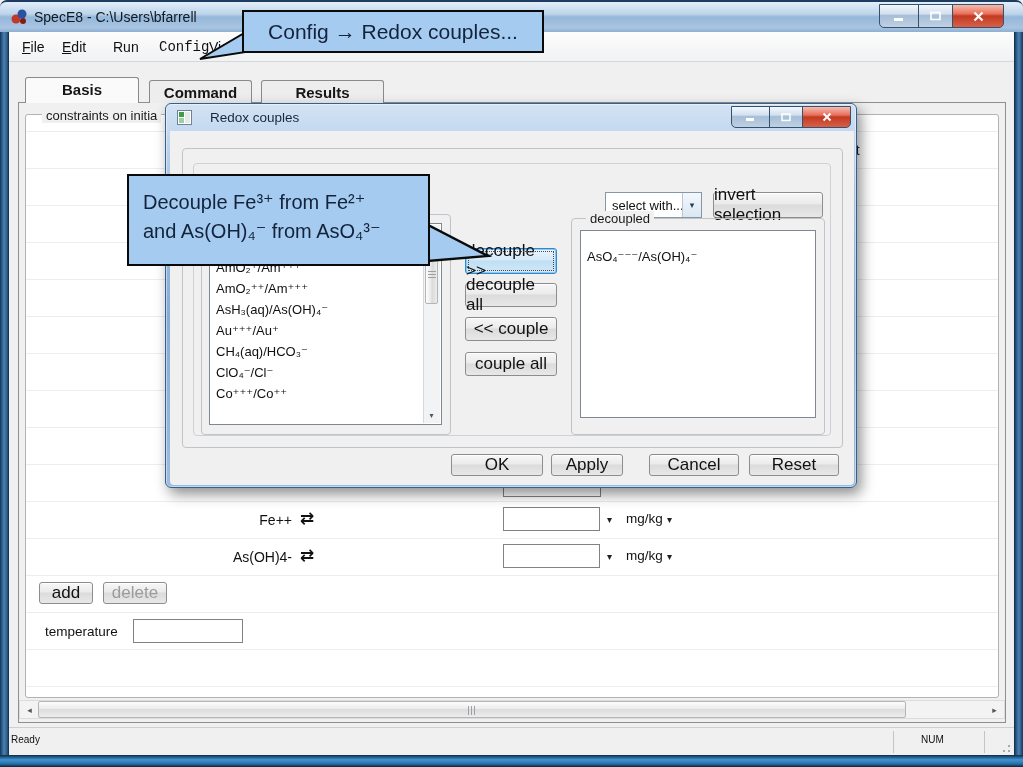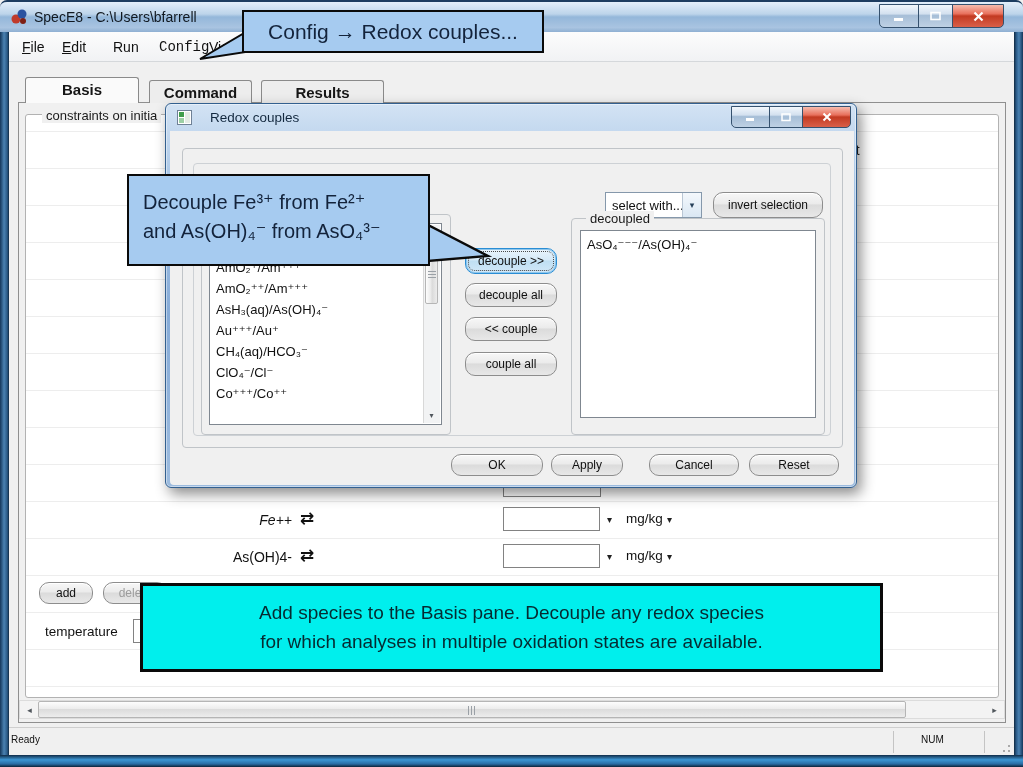--- a/index.html
+++ b/index.html
@@ -44,21 +44,21 @@
   .grouplabel{position:absolute;left:16px;top:-7px;background:#f0f0f0;padding:0 4px;
     font-size:13px;color:#1a1a1a;}
   .partial-text{position:absolute;font-size:14px;color:#222;}
   .species-label{position:absolute;width:140px;text-align:right;font-size:14px;color:#111;}
   .swap-icon{position:absolute;font-size:17px;font-weight:bold;color:#111;}
   .field{position:absolute;box-sizing:border-box;background:#fff;border:1px solid #828282;}
   .dd-arrow{position:absolute;font-size:10px;color:#222;}
   .unit-label{position:absolute;font-size:13.5px;color:#111;}
   .btn7{position:absolute;box-sizing:border-box;display:flex;align-items:center;justify-content:center;
     background:linear-gradient(180deg,#f7f7f7,#ebebeb 45%,#dbdbdb 50%,#e8e8e8);
-    border:1px solid #8d8d8d;border-radius:10px;font-size:12px;color:#111;box-shadow:inset 0 1px 0 #fff;}
+    border:1px solid #8d8d8d;border-radius:3px;font-size:17px;color:#111;box-shadow:inset 0 1px 0 #fff;}
   .btn7.disabled{color:#9c9c9c;}
   
   .hscroll{position:absolute;left:19px;top:700px;width:986px;height:19px;background:#f3f3f3;
     border:1px solid #dcdcdc;box-sizing:border-box;z-index:1;}
   .hs-btn{position:absolute;top:0;width:17px;height:17px;display:flex;align-items:center;
     justify-content:center;font-size:9px;color:#50565c;}
   .hs-thumb{position:absolute;left:18px;top:0;width:868px;height:17px;border:1px solid #b5b5b5;
     border-radius:2px;box-sizing:border-box;
     background:linear-gradient(180deg,#fdfdfd,#ececec 45%,#dcdcdc 50%,#ededed);}
   .hs-grip{position:absolute;left:50%;top:4px;width:9px;height:9px;margin-left:-4px;
@@ -163,21 +163,21 @@
   <div class="tab" style="left:261px;top:80px;width:123px;height:23px;">Results</div>
 
   <div class="tabpage">
     <div class="groupbox">
       <span class="grouplabel">constraints on initia</span>
       <span class="partial-text" style="left:822px;top:27px;">nt</span>
     </div>
 
     <div class="field" style="left:484px;top:380px;width:98px;height:14px;"></div>
 
-    <div class="species-label" style="left:133px;top:409px;font-style:italic;">Fe++</div>
+    <div class="species-label" style="left:133px;top:409px;">Fe++</div>
     <div class="swap-icon" style="left:281px;top:405px;">⇄</div>
     <input class="field" style="left: 484px; top: 404px; width: 97px; height: 24px;" value="">
     <div class="dd-arrow" style="left:588px;top:411px;">▾</div>
     <div class="unit-label" style="left:607px;top:408px;">mg/kg</div>
     <div class="dd-arrow" style="left:648px;top:411px;">▾</div>
 
     <div class="species-label" style="left:133px;top:446px;">As(OH)4-</div>
     <div class="swap-icon" style="left:281px;top:442px;">⇄</div>
     <input class="field" style="left: 484px; top: 441px; width: 97px; height: 24px;" value="">
     <div class="dd-arrow" style="left:588px;top:448px;">▾</div>
@@ -268,21 +268,21 @@
 
     <div class="btn7 btn-focus" style="left:299px;top:144px;width:92px;height:26px;">decouple &gt;&gt;</div>
     <div class="btn7" style="left:299px;top:179px;width:92px;height:24px;">decouple all</div>
     <div class="btn7" style="left:299px;top:213px;width:92px;height:24px;">&lt;&lt; couple</div>
     <div class="btn7" style="left:299px;top:248px;width:92px;height:24px;">couple all</div>
 
     <div class="grp" style="left:405px;top:114px;width:254px;height:217px;">
       <span class="grouplabel" style="left:14px;top:-8px;">decoupled</span>
     </div>
     <div class="listbox" style="left:414px;top:126px;width:236px;height:188px;">
-      <div class="list-col" style="padding-top:4px;">
+      <div class="list-col" style="padding-top:16px;">
           <div class="dec-item">AsO₄⁻⁻⁻/As(OH)₄⁻</div>
         </div>
     </div>
 
     <div class="btn7" style="left:285px;top:350px;width:92px;height:22px;">OK</div>
     <div class="btn7" style="left:385px;top:350px;width:72px;height:22px;">Apply</div>
     <div class="btn7" style="left:483px;top:350px;width:90px;height:22px;">Cancel</div>
     <div class="btn7" style="left:583px;top:350px;width:90px;height:22px;">Reset</div>
   </div>
 
@@ -294,18 +294,14 @@
   </div>
 
   <svg class="callout-svg" style="left:424px;top:215px;" width="72" height="50">
     <polygon points="4,10 4,46 64,41" fill="#a6cbf0" stroke="#0a0a0a" stroke-width="2.4"></polygon>
   </svg>
   <div class="callout" id="callout-decouple">
     <div>Decouple Fe³⁺ from Fe²⁺</div>
     <div>and As(OH)₄⁻ from  AsO₄³⁻</div>
   </div>
 
-  <div class="callout" id="callout-bottom">
-    <div>Add species to the Basis pane.  Decouple any redox species</div>
-    <div>for which analyses in multiple oxidation states are available.</div>
-  </div>
 
 </div>
 
 </body></html>

